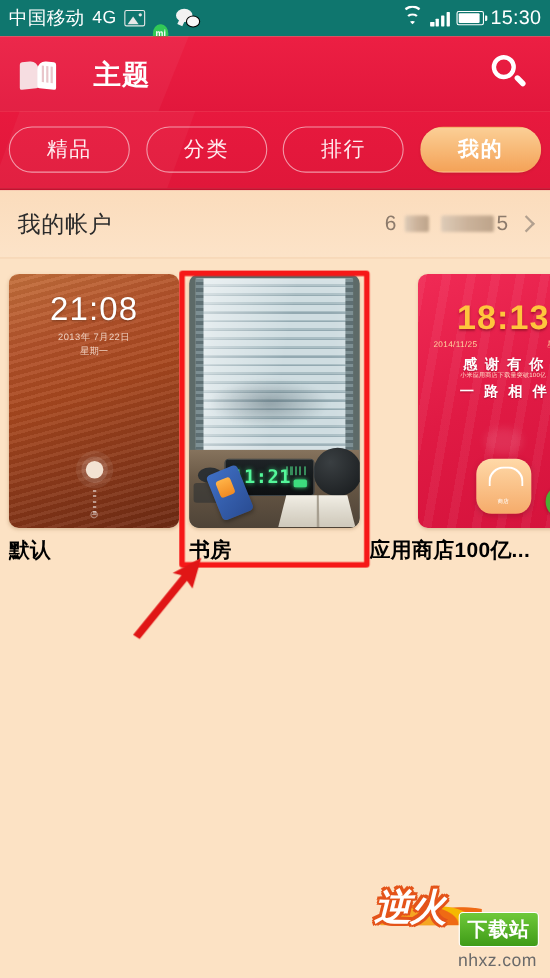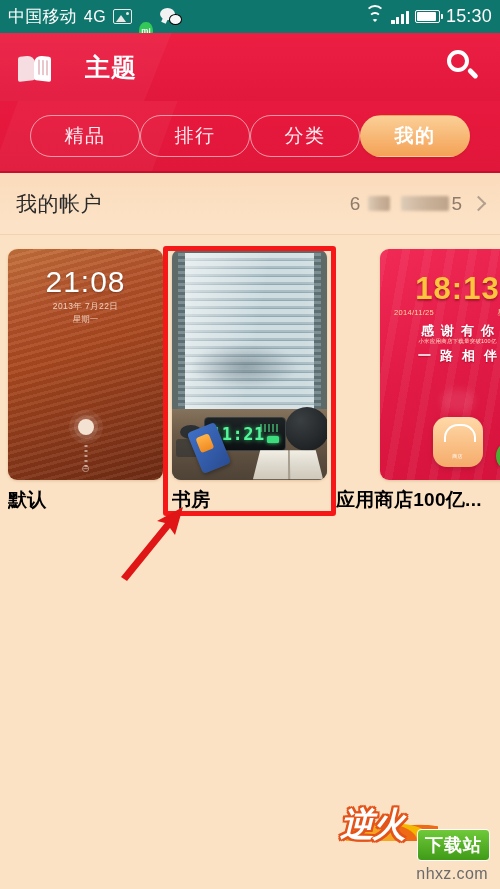--- a/index.html
+++ b/index.html
@@ -104,21 +104,21 @@
   }
   .search-btn .hdl{
     position:absolute;left:25px;top:24px;width:12px;height:4.5px;background:#fff;
     border-radius:3px;transform:rotate(45deg);
   }
 
   
   .tabbar{
     height:72px; background:linear-gradient(180deg,#e8193e 0%,#e0173a 100%);
     display:flex; align-items:center; justify-content:space-between;
-    padding:0 30px; border-bottom:2px solid #c4102f; position:relative; overflow:hidden;
+    padding:0 8px; border-bottom:2px solid #c4102f; position:relative; overflow:hidden;
   }
   .tabbar:before{
     content:"";position:absolute;left:10px;top:-50px;width:150px;height:170px;
     background:rgba(255,255,255,.04);transform:rotate(20deg);
   }
   .tab{
     width:110px;height:42px;border-radius:21px;border:1.6px solid rgba(255,255,255,.55);
     display:flex;align-items:center;justify-content:center;
     color:#ffeef1;font-size:19px;letter-spacing:1.5px;cursor:pointer;
     position:relative;z-index:2;background:transparent;
@@ -407,22 +407,22 @@
   </span>
   <span class="app-title">主题</span>
   <span class="search-btn">
     <i class="ring"></i>
       <i class="hdl"></i>
   </span>
 </div>
 
 <div class="tabbar">
   <div class="tab">精品</div>
+  <div class="tab">分类</div>
   <div class="tab">排行</div>
-  <div class="tab">分类</div>
   <div class="tab active">我的</div>
 </div>
 
 <div class="acct">
   <span class="acct-label">我的帐户</span>
   <span class="acct-right">
     <span class="acct-num">
       <span>6</span>
       <span class="blurbox" style="width:22px;margin-left:6px;"></span>
       <span class="blurbox" style="width:48px;margin-left:9px;"></span>

